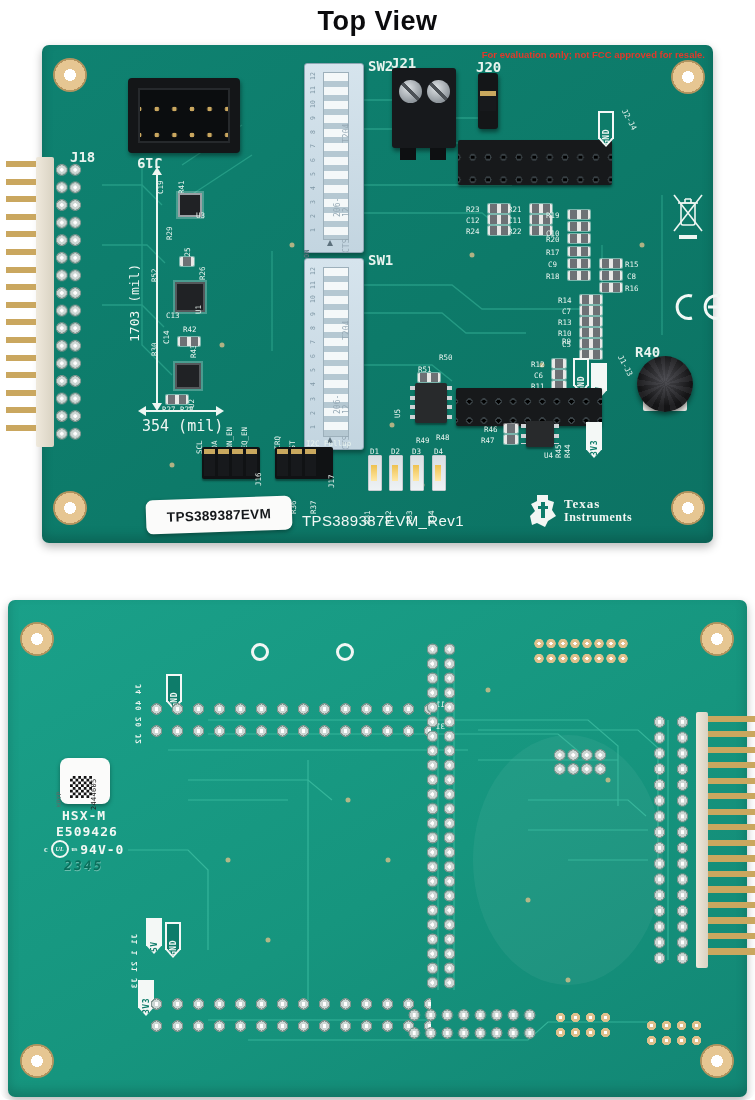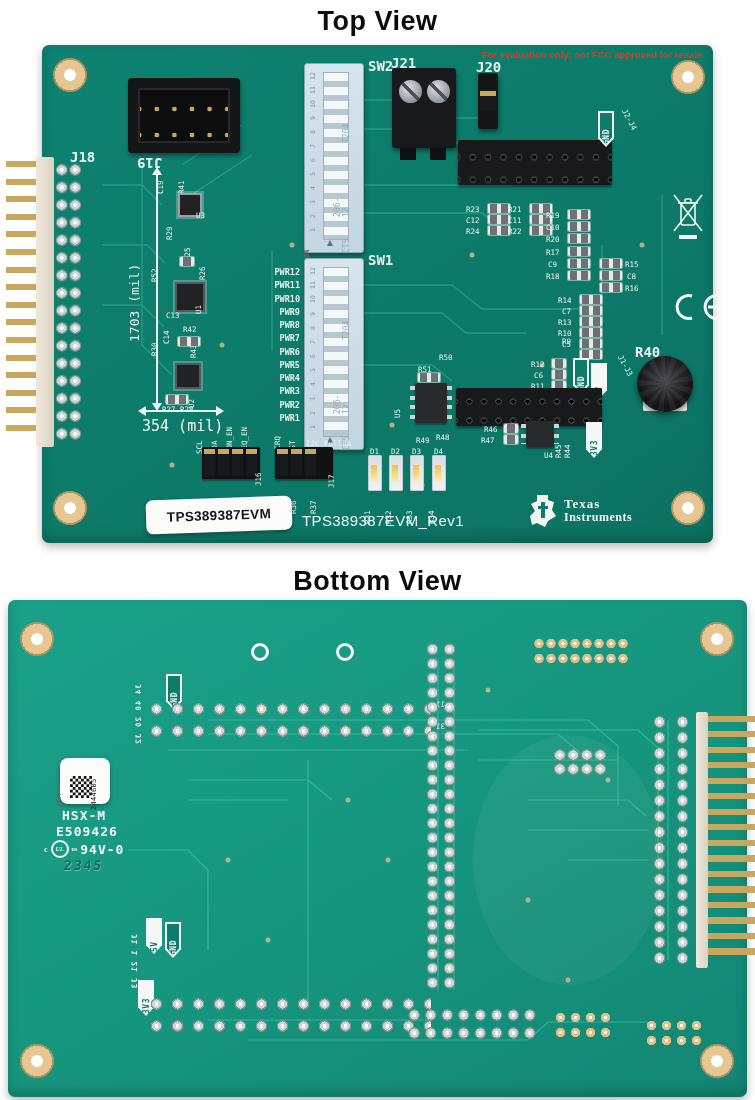--- a/index.html
+++ b/index.html
@@ -188,34 +188,20 @@
       </div>
       <div class="diptrack"></div>
       <span class="mk v" style="left:46px;top:70px">T204</span>
       <span class="mk v" style="left:46px;top:135px">206-12</span>
       <span class="mk v" style="left:46px;top:180px">CTS</span>
       <span class="onl v" style="left:6px;top:186px">ON</span>
       <div class="onarrow" style="left:22px;top:176px"></div>
     </div>
 
     <span class="lbl b" style="left:326px;top:207px">SW1</span>
-    <div class="chrows" style="left:216px;top:222px;width:42px;height:156px">
-      <span>PWR12</span>
-      <span>PWR11</span>
-      <span>PWR10</span>
-      <span>PWR9</span>
-      <span>PWR8</span>
-      <span>PWR7</span>
-      <span>PWR6</span>
-      <span>PWR5</span>
-      <span>PWR4</span>
-      <span>PWR3</span>
-      <span>PWR2</span>
-      <span>PWR1</span>
-    </div>
     <div class="dip" style="left:262px;top:213px;height:190px">
       <div class="dipnums">
         <span>12</span>
           <span>11</span>
         <span>10</span>
           <span>9</span>
         <span>8</span>
           <span>7</span>
         <span>6</span>
           <span>5</span>
@@ -271,21 +257,21 @@
     <span class="lbl" style="left:424px;top:182px">R24</span>
       <div class="smd" style="left:446px;top:181px"></div>
     <span class="lbl" style="left:466px;top:160px">R21</span>
       <div class="smd" style="left:488px;top:159px"></div>
     <span class="lbl" style="left:466px;top:171px">C11</span>
       <div class="smd" style="left:488px;top:170px"></div>
     <span class="lbl" style="left:466px;top:182px">R22</span>
       <div class="smd" style="left:488px;top:181px"></div>
     <span class="lbl" style="left:504px;top:166px">R19</span>
       <div class="smd" style="left:526px;top:165px"></div>
-    <span class="lbl" style="left:504px;top:178px">C10</span>
+    <span class="lbl" style="left:504px;top:184px">C10</span>
       <div class="smd" style="left:526px;top:177px"></div>
     <span class="lbl" style="left:504px;top:190px">R20</span>
       <div class="smd" style="left:526px;top:189px"></div>
     <span class="lbl" style="left:504px;top:203px">R17</span>
       <div class="smd" style="left:526px;top:202px"></div>
     <span class="lbl" style="left:506px;top:215px">C9</span>
       <div class="smd" style="left:526px;top:214px"></div>
     <span class="lbl" style="left:504px;top:227px">R18</span>
       <div class="smd" style="left:526px;top:226px"></div>
     <div class="smd" style="left:558px;top:214px"></div>
@@ -428,21 +414,20 @@
     <div class="logo" style="left:486px;top:447px">
       <svg width="30" height="34" viewBox="0 0 30 34" style="position:absolute;left:0;top:2px">
         <path fill="#f2f6f3" d="M9,1 L20,1 L20,6 L26,8 L24,16 L28,22 L20,27 L17,33 L9,29 L4,31 L2,22 L7,17 L3,10 L9,7 Z"></path>
         <path fill="#0e7c6a" d="M13,8 L17,8 L17,12 L20,12 L20,15 L17,15 L17,24 L13,24 L13,15 L10,15 L10,12 L13,12 Z"></path>
       </svg>
       <span class="l1" style="position:absolute;left:36px;top:4px">Texas</span>
       <span class="l2" style="position:absolute;left:36px;top:18px">Instruments</span>
     </div>
   </div>
 
-  <div class="title" style="top:566px">Bottom View</div>
 
   <div id="bottom-board" class="board">
     <svg class="traces" width="739" height="497" viewBox="0 0 739 497">
       <ellipse cx="560" cy="260" rx="95" ry="125" fill="rgba(255,255,255,0.05)"></ellipse>
       <g stroke="#3fbfa3" stroke-width="1.2" fill="none" opacity=".75">
         <path d="M200,120 h380 l30,26 v60"></path>
           <path d="M200,134 h350 l26,22"></path>
         <path d="M160,150 h300"></path>
           <path d="M430,60 v330"></path>
           <path d="M446,60 v330"></path>

